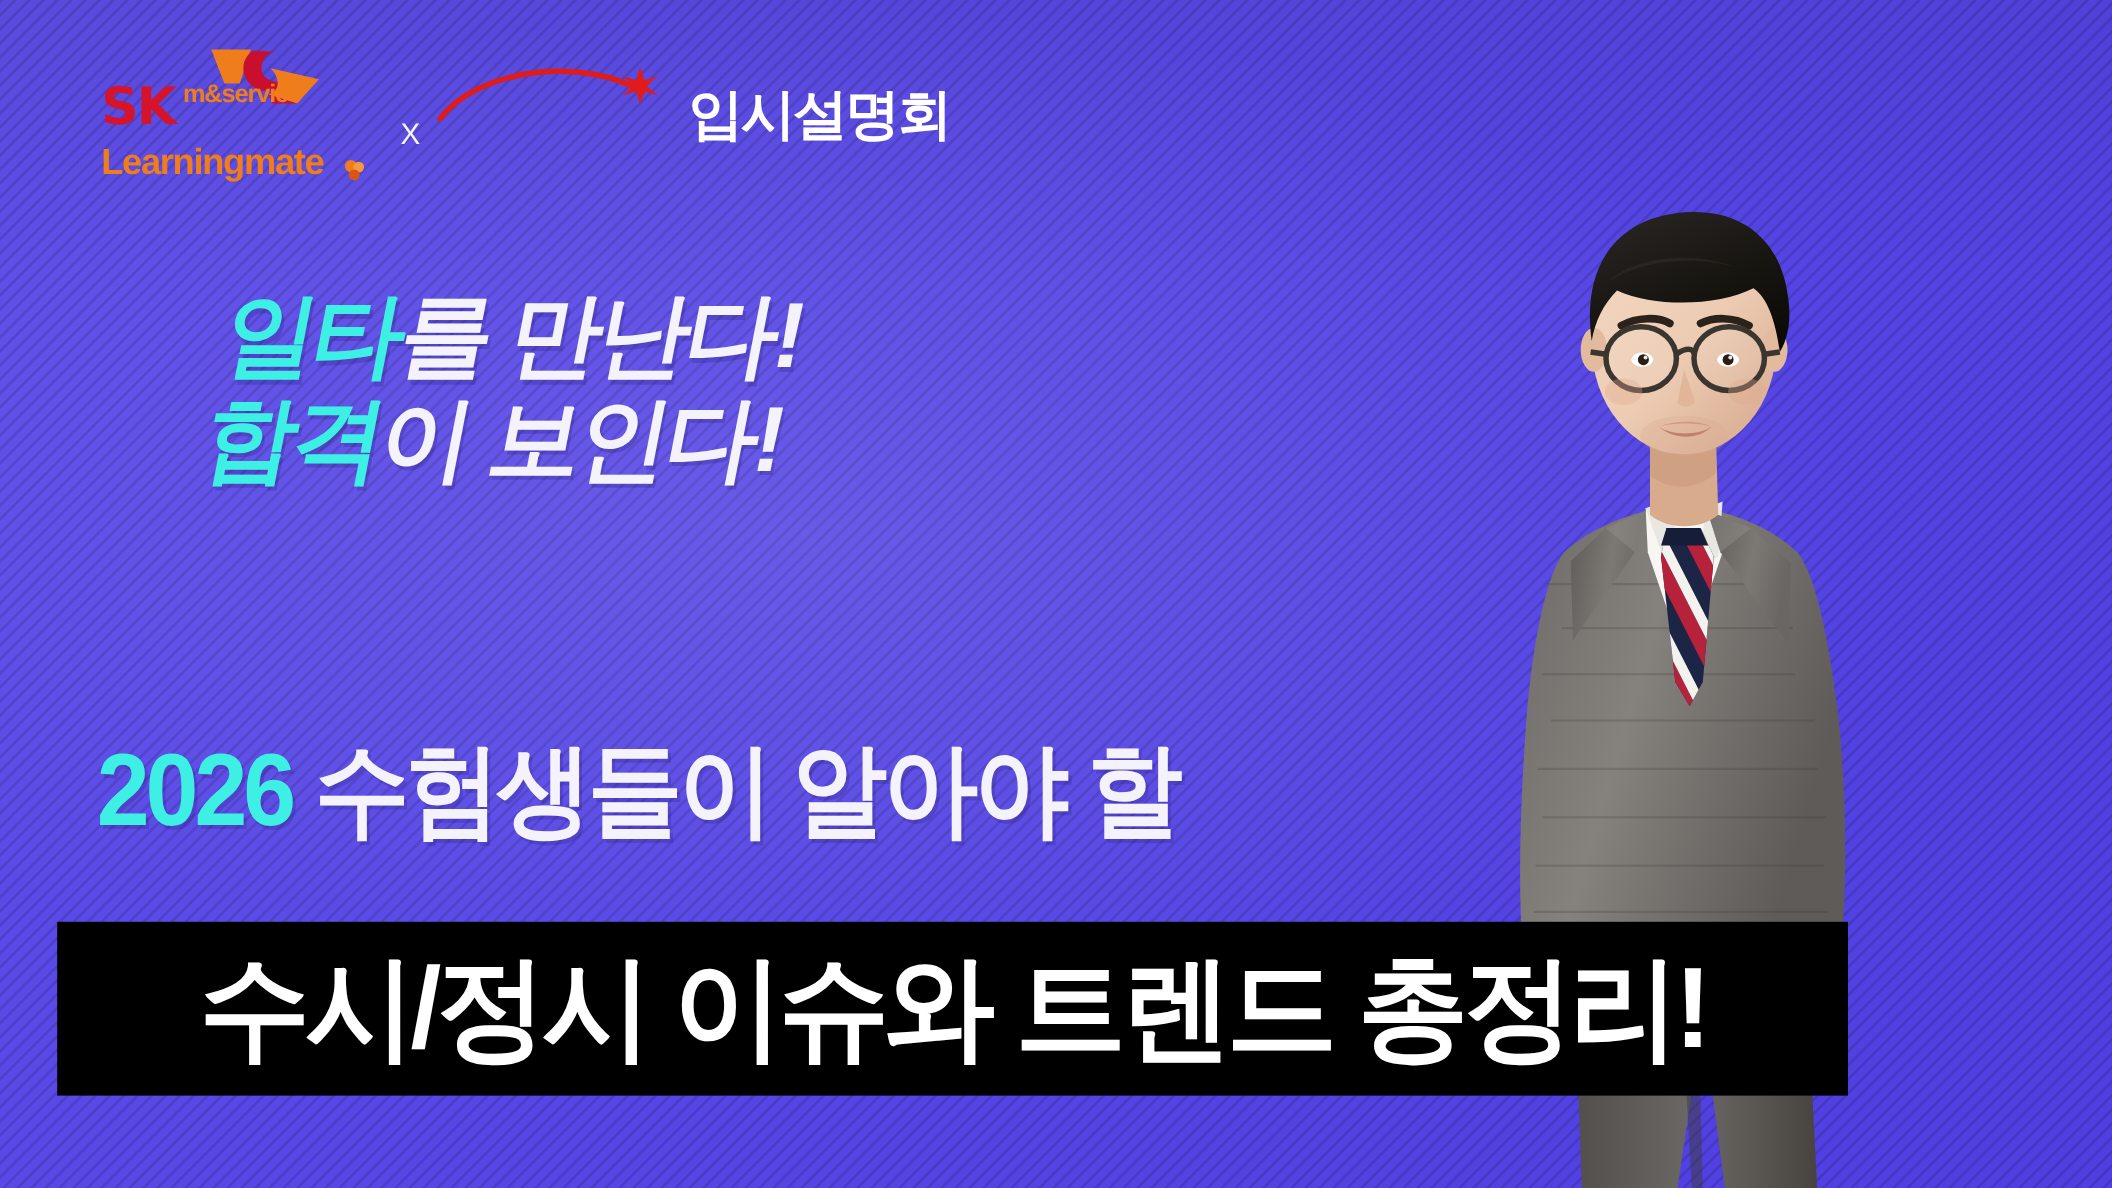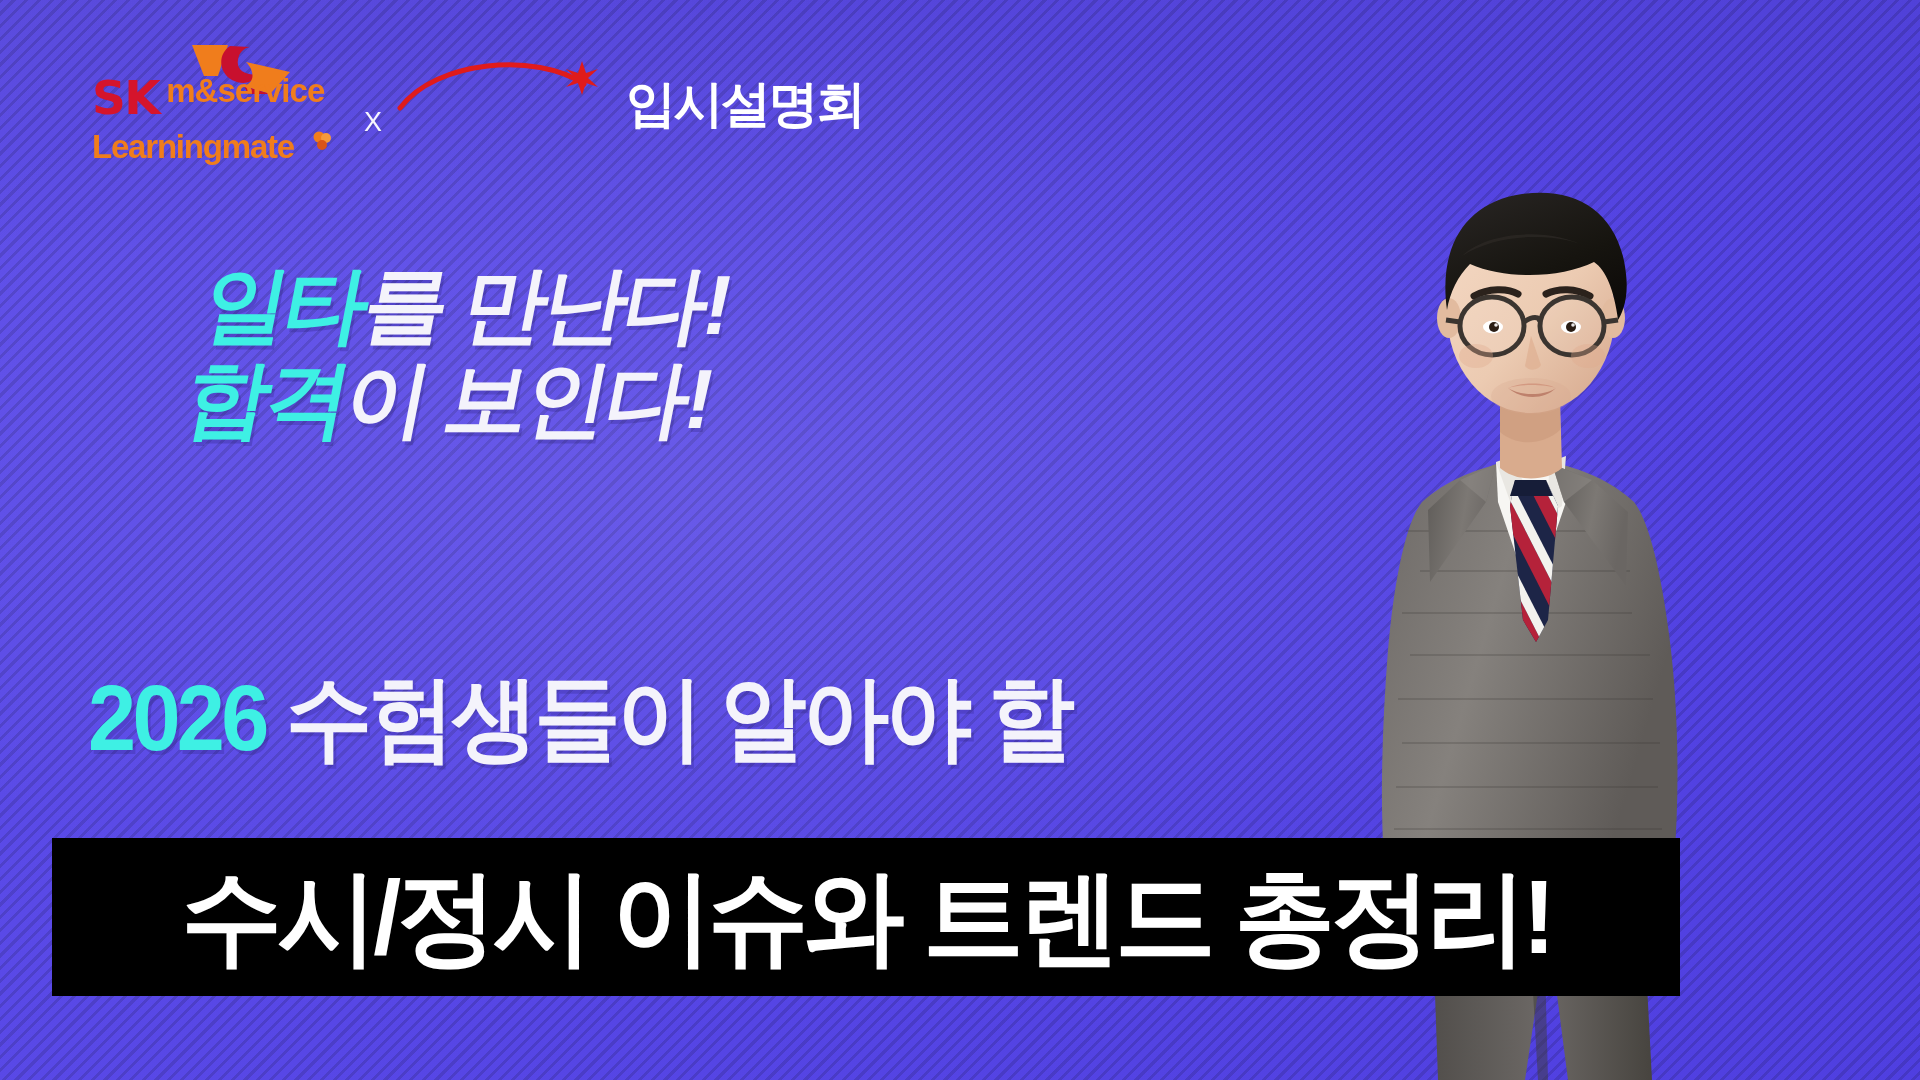--- a/index.html
+++ b/index.html
@@ -41,24 +41,24 @@
   }
   .sk-block{ position:relative; width:250px; height:112px; }
   .sk-wing{ position:absolute; left:96px; top:0px; width:106px; height:54px; }
   .sk-row1{ position:absolute; left:0; top:32px; display:flex; align-items:flex-start; gap:7px; }
   .sk-word{
     font-size:47px; font-weight:700; color:#d5142c;
     letter-spacing:-1.5px; line-height:1;
     font-family:"DejaVu Sans", sans-serif;
   }
   .sk-sub{
-    font-size:33px; font-weight:600; color:#f07d1c;
+    font-size:23px; font-weight:600; color:#f07d1c;
     letter-spacing:-1px; line-height:1;
   }
-  .sk-row2{ position:absolute; left:0; top:88px; display:flex; align-items:flex-start; gap:17px;}
+  .sk-row2{ position:absolute; left:0; top:88px; display:flex; align-items:flex-end; gap:17px;}
   .sk-lm{
     font-size:33px; font-weight:700; color:#f07d1c;
     letter-spacing:-1.2px; line-height:1;
   }
   .sk-flower{ width:22px; height:22px; margin-bottom:-3px;}
 
   .xmark{
     font-size:27px; color:#ffffff; font-weight:500;
     margin-bottom:16px; opacity:.95;
   }

